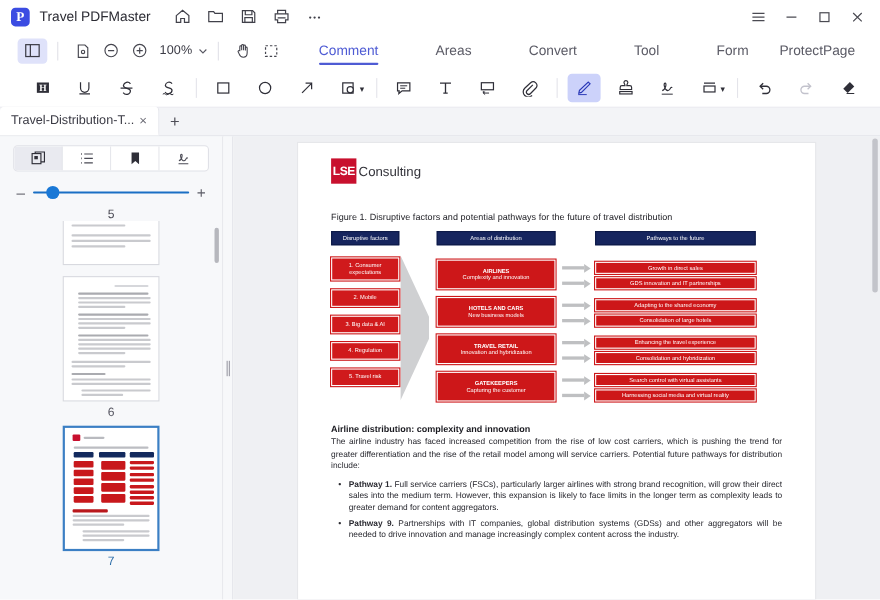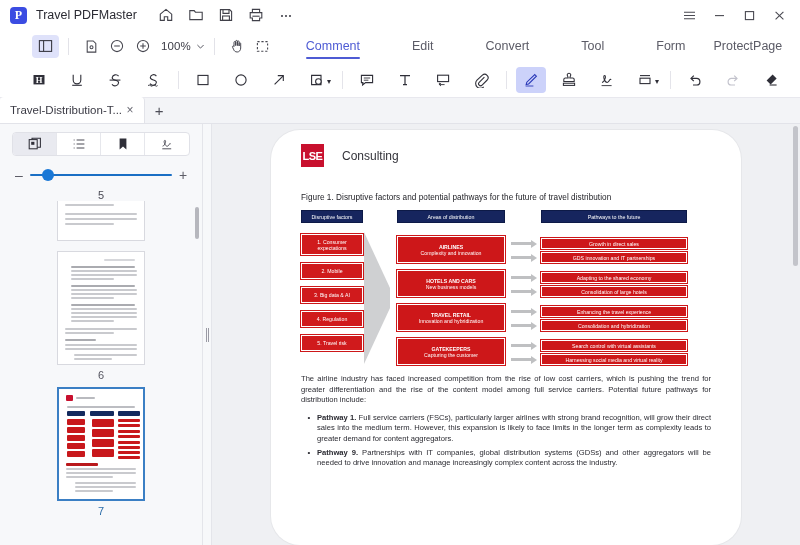--- a/index.html
+++ b/index.html
@@ -38,21 +38,21 @@
   }
   .tb-icon svg { display:block; }
   .title-right { margin-left: auto; display: flex; align-items: center; }
   .win-btn { width: 30px; height: 28px; display:flex; align-items:center; justify-content:center; color:#4a4a52; }
 
   
   .ribbon1 {
     height: 32px; flex: 0 0 32px;
     display: flex; align-items: center;
     background: #ffffff;
-    padding-left: 32px;
+    padding-left: 16px;
     position: relative;
   }
   .panel-toggle {
     width: 27px; height: 23px; border-radius: 4px;
     background: #dfe2fa;
     display: flex; align-items: center; justify-content: center; color: #3a3a44;
   }
   .vsep { width: 1px; height: 17px; background: #e2e2e8; margin: 0 9px; flex: 0 0 1px; }
   .z-icon { width: 26px; height: 24px; display:flex; align-items:center; justify-content:center; color:#46464f; }
   .zoom-val { font-size: 11.5px; color: #3c3c46; margin: 0 1px 0 5px; letter-spacing:.1px; }
@@ -166,32 +166,31 @@
   .grip { width: 3px; height: 14px; display:flex; justify-content:space-between; }
   .grip i { width: 1px; background:#9a9aa4; display:block; }
 
   
   .docarea { flex: 1 1 auto; background: #eff0f3; position: relative; overflow: hidden; display:flex; justify-content:center; }
   .page {
     width: 470px; background: #fff; margin-top: 6px;
     box-shadow: 0 0 0 1px #e6e7ea;
     padding: 14px 30px 0 30px; position: relative;
     font-family: "Liberation Sans", sans-serif;
-    border-radius: 29px;
   }
 
   
   .lse-row { display: flex; align-items: center; margin-bottom: 26px; }
   .lse-mark {
     width: 23px; height: 23px; background: #c8102e; color:#fff;
     font-size: 11px; font-weight: bold; letter-spacing: -0.5px;
     display:flex; align-items:center; justify-content:center;
     font-family: "Liberation Sans", sans-serif;
   }
-  .lse-text { margin-left: 18px; font-size: 12px; color: #33333a; }
+  .lse-text { margin-left: 2px; font-size: 12px; color: #33333a; }
 
   .fig-title { font-size: 8.2px; font-weight: normal; color: #1c1c22; margin-bottom: 8px; letter-spacing: .05px;}
 
   
   .diagram { position: relative; width: 100%; height: 164px; }
   .col-head {
     position: absolute; background: #16255e; color: #fff;
     font-size: 5.3px; text-align: center; line-height: 13px; height: 13px;
     border: 1px solid #0d1a47;
   }
@@ -331,21 +330,21 @@
       </svg>
     </div>
     <div class="z-icon">
       <svg width="15" height="15" viewBox="0 0 15 15" fill="none" stroke="currentColor" stroke-width="1.1" stroke-dasharray="2.2 1.8">
         <rect x="2.4" y="2.6" width="10.2" height="9.6"></rect>
       </svg>
     </div>
 
     <div class="tabs">
       <div class="tab active" style="margin-left:14px;margin-right:52px">Comment</div>
-      <div class="tab" style="margin-right:52px">Edit</div>
+      <div class="tab" style="margin-right:52px">Areas</div>
       <div class="tab" style="margin-right:52px">Convert</div>
       <div class="tab" style="margin-right:52px">Tool</div>
       <div class="tab" style="margin-right:28px">Form</div>
       <div class="tab" style="">Protect</div>
       <div class="tab">Page</div>
     </div>
   </div>
 
   <div class="ribbon2">
     <div class="tool">
@@ -719,21 +718,22 @@
               <span>Consolidation and hybridization</span>
             </div>
           <div class="dbox" style="left:240px;top:130px;width:146px;height:11px">
               <span>Search control with virtual assistants</span>
             </div>
           <div class="dbox" style="left:240px;top:144px;width:146px;height:11px">
               <span>Harnessing social media and virtual reality</span>
             </div>
         </div>
 
-        <div class="para">The airline industry has faced increased competition from the rise of low cost carriers, which is pushing the trend for greater differentiation and the rise of the content model among full service carriers. Potential future pathways for distribution include:</div>
+        <div class="sec-h">Airline distribution: complexity and innovation</div>
+        <div class="para">The airline industry has faced increased competition from the rise of low cost carriers, which is pushing the trend for greater differentiation and the rise of the retail model among will service carriers. Potential future pathways for distribution include:</div>
 
         <div class="bullets">
           <div class="bul">
             <div class="dot">•</div>
             <div class="txt"><b>Pathway 1.</b><span> Full service carriers (FSCs), particularly larger airlines with strong brand recognition, will grow their direct sales into the medium term. However, this expansion is likely to face limits in the longer term as complexity leads to greater demand for content aggregators.</span></div>
           </div>
           <div class="bul">
             <div class="dot">•</div>
             <div class="txt"><b>Pathway 9.</b><span> Partnerships with IT companies, global distribution systems (GDSs) and other aggregators will be needed to drive innovation and manage increasingly complex content across the industry.</span></div>
           </div>

